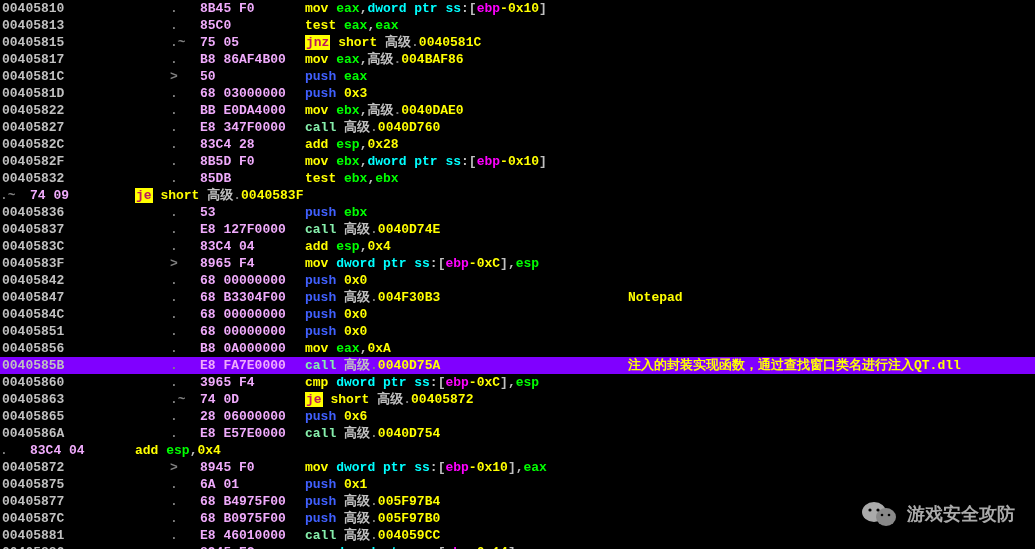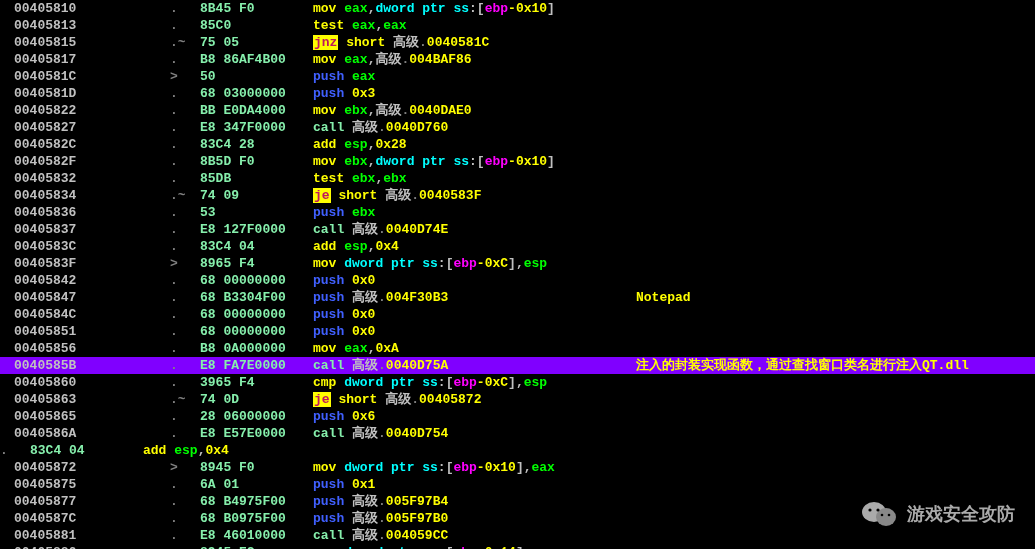--- a/index.html
+++ b/index.html
@@ -14,24 +14,24 @@
     position: relative;
     color: #c0c0c0;
   }
   .row {
     display: flex;
     height: 17px;
     line-height: 17px;
     white-space: pre;
   }
   .row.hl { background: #8000ff; align-items: flex-end; }
-  .col-addr { width: 170px; color: #c0c0c0; padding-left: 14px; }
+  .col-addr { width: 170px; color: #c0c0c0; padding-left: 2px; }
   .col-mark { width: 30px; color: #808080; text-align: left; }
-  .col-bytes { width: 105px; color: #86efac; }
-  .col-dis { flex: 0 0 315px; margin-left: 8px; }
+  .col-bytes { width: 105px; color: #f0abfc; }
+  .col-dis { flex: 0 0 315px; }
   .col-cmt { flex: 1; color: #ffff00; padding-left: 8px; }
   .y { color: #ffff00; }
   .r { color: #86efac; }
   .g { color: #00ff00; }
   .cy { color: #00ffff; }
   .bl { color: #4060ff; }
   .mg { color: #ff00ff; }
   .lg { color: #808080; }
   .w { color: #c0c0c0; }
   .j { background: #ffff00; color: #be185d; padding: 0 1px; }
@@ -55,21 +55,21 @@
     <div class="row"><div class="col-addr">00405813</div><div class="col-mark">.</div><div class="col-bytes">85C0</div><div class="col-dis"><span class="y">test </span><span class="g">eax</span><span class="w">,</span><span class="g">eax</span></div><div class="col-cmt"></div></div>
     <div class="row"><div class="col-addr">00405815</div><div class="col-mark">.~</div><div class="col-bytes">75 05</div><div class="col-dis"><span class="j">jnz</span><span class="y"> short </span><span class="w">高级</span><span class="lg">.</span><span class="y">0040581C</span></div><div class="col-cmt"></div></div>
     <div class="row"><div class="col-addr">00405817</div><div class="col-mark">.</div><div class="col-bytes">B8 86AF4B00</div><div class="col-dis"><span class="y">mov </span><span class="g">eax</span><span class="w">,高级</span><span class="lg">.</span><span class="y">004BAF86</span></div><div class="col-cmt"></div></div>
     <div class="row"><div class="col-addr">0040581C</div><div class="col-mark">&gt;</div><div class="col-bytes">50</div><div class="col-dis"><span class="bl">push </span><span class="g">eax</span></div><div class="col-cmt"></div></div>
     <div class="row"><div class="col-addr">0040581D</div><div class="col-mark">.</div><div class="col-bytes">68 03000000</div><div class="col-dis"><span class="bl">push </span><span class="y">0x3</span></div><div class="col-cmt"></div></div>
     <div class="row"><div class="col-addr">00405822</div><div class="col-mark">.</div><div class="col-bytes">BB E0DA4000</div><div class="col-dis"><span class="y">mov </span><span class="g">ebx</span><span class="w">,高级</span><span class="lg">.</span><span class="y">0040DAE0</span></div><div class="col-cmt"></div></div>
     <div class="row"><div class="col-addr">00405827</div><div class="col-mark">.</div><div class="col-bytes">E8 347F0000</div><div class="col-dis"><span class="r">call </span><span class="w">高级</span><span class="lg">.</span><span class="y">0040D760</span></div><div class="col-cmt"></div></div>
     <div class="row"><div class="col-addr">0040582C</div><div class="col-mark">.</div><div class="col-bytes">83C4 28</div><div class="col-dis"><span class="y">add </span><span class="g">esp</span><span class="w">,</span><span class="y">0x28</span></div><div class="col-cmt"></div></div>
     <div class="row"><div class="col-addr">0040582F</div><div class="col-mark">.</div><div class="col-bytes">8B5D F0</div><div class="col-dis"><span class="y">mov </span><span class="g">ebx</span><span class="w">,</span><span class="cy">dword ptr ss</span><span class="w">:[</span><span class="mg">ebp</span><span class="y">-0x10</span><span class="w">]</span></div><div class="col-cmt"></div></div>
     <div class="row"><div class="col-addr">00405832</div><div class="col-mark">.</div><div class="col-bytes">85DB</div><div class="col-dis"><span class="y">test </span><span class="g">ebx</span><span class="w">,</span><span class="g">ebx</span></div><div class="col-cmt"></div></div>
-    <div class="row"><div class="col-addr">00405834</div><div class="col-mark">.~</div><div class="col-bytes">74 09</div><div class="col-dis"><span class="j">je</span><span class="y"> short </span><span class="w">高级</span><span class="lg">.</span><span class="y">0040583F</span></div><div class="col-cmt"></div></div>
+    <div class="row"><div class="col-mark">.~</div><div class="col-bytes">74 09</div><div class="col-dis"><span class="j">je</span><span class="y"> short </span><span class="w">高级</span><span class="lg">.</span><span class="y">0040583F</span></div><div class="col-cmt"></div></div>
     <div class="row"><div class="col-addr">00405836</div><div class="col-mark">.</div><div class="col-bytes">53</div><div class="col-dis"><span class="bl">push </span><span class="g">ebx</span></div><div class="col-cmt"></div></div>
     <div class="row"><div class="col-addr">00405837</div><div class="col-mark">.</div><div class="col-bytes">E8 127F0000</div><div class="col-dis"><span class="r">call </span><span class="w">高级</span><span class="lg">.</span><span class="y">0040D74E</span></div><div class="col-cmt"></div></div>
     <div class="row"><div class="col-addr">0040583C</div><div class="col-mark">.</div><div class="col-bytes">83C4 04</div><div class="col-dis"><span class="y">add </span><span class="g">esp</span><span class="w">,</span><span class="y">0x4</span></div><div class="col-cmt"></div></div>
     <div class="row"><div class="col-addr">0040583F</div><div class="col-mark">&gt;</div><div class="col-bytes">8965 F4</div><div class="col-dis"><span class="y">mov </span><span class="cy">dword ptr ss</span><span class="w">:[</span><span class="mg">ebp</span><span class="y">-0xC</span><span class="w">],</span><span class="g">esp</span></div><div class="col-cmt"></div></div>
     <div class="row"><div class="col-addr">00405842</div><div class="col-mark">.</div><div class="col-bytes">68 00000000</div><div class="col-dis"><span class="bl">push </span><span class="y">0x0</span></div><div class="col-cmt"></div></div>
     <div class="row"><div class="col-addr">00405847</div><div class="col-mark">.</div><div class="col-bytes">68 B3304F00</div><div class="col-dis"><span class="bl">push </span><span class="w">高级</span><span class="lg">.</span><span class="y">004F30B3</span></div><div class="col-cmt">Notepad</div></div>
     <div class="row"><div class="col-addr">0040584C</div><div class="col-mark">.</div><div class="col-bytes">68 00000000</div><div class="col-dis"><span class="bl">push </span><span class="y">0x0</span></div><div class="col-cmt"></div></div>
     <div class="row"><div class="col-addr">00405851</div><div class="col-mark">.</div><div class="col-bytes">68 00000000</div><div class="col-dis"><span class="bl">push </span><span class="y">0x0</span></div><div class="col-cmt"></div></div>
     <div class="row"><div class="col-addr">00405856</div><div class="col-mark">.</div><div class="col-bytes">B8 0A000000</div><div class="col-dis"><span class="y">mov </span><span class="g">eax</span><span class="w">,</span><span class="y">0xA</span></div><div class="col-cmt"></div></div>
     <div class="row hl"><div class="col-addr">0040585B</div><div class="col-mark">.</div><div class="col-bytes">E8 FA7E0000</div><div class="col-dis"><span class="r">call </span><span class="w">高级</span><span class="lg">.</span><span class="y">0040D75A</span></div><div class="col-cmt">注入的封装实现函数，通过查找窗口类名进行注入QT.dll</div></div>

